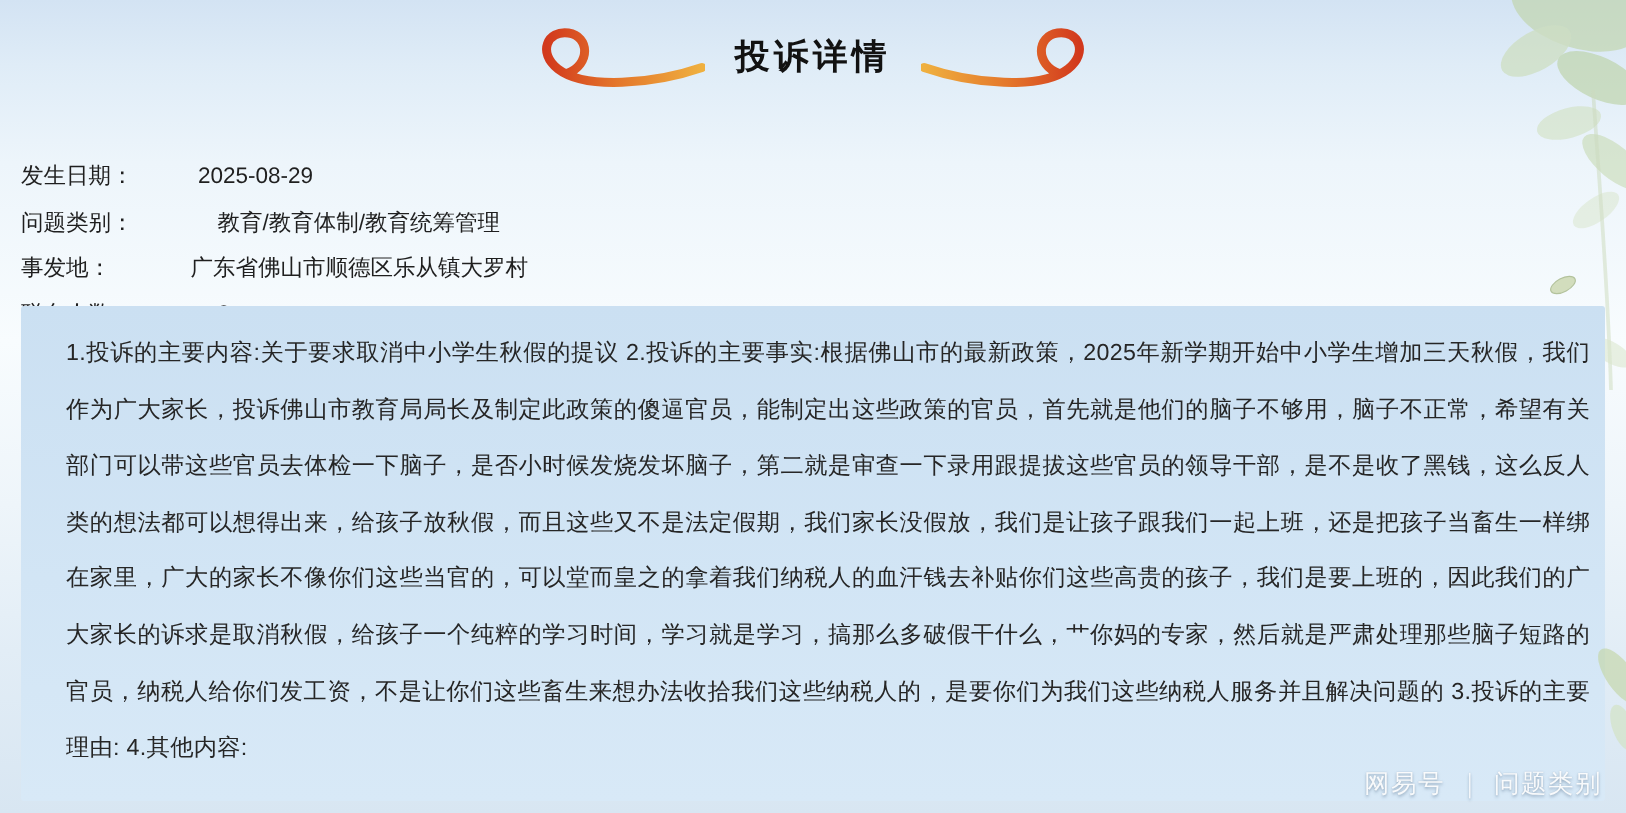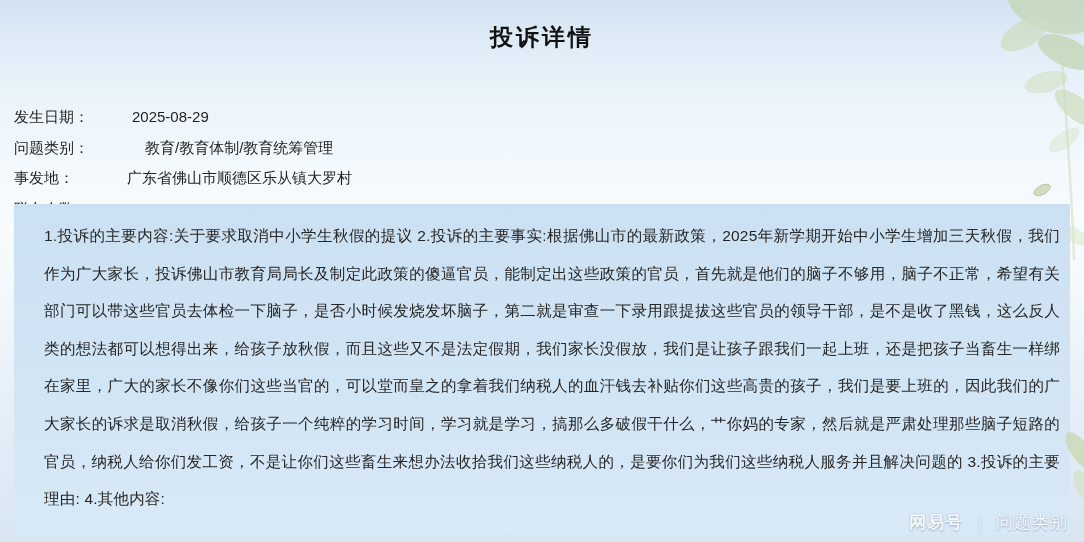--- a/index.html
+++ b/index.html
@@ -15,21 +15,21 @@
 
   
   .leaves-top-right { position: absolute; top: 0; right: 0; z-index: 0; }
   .leaf-mid-right   { position: absolute; top: 178px; right: 28px; z-index: 0; }
   .leaf-bottom-right{ position: absolute; top: 415px; right: 0; z-index: 3; }
 
   
   .header {
     position: relative; z-index: 1;
     display: flex; align-items: center; justify-content: center;
-    gap: 20px; padding-top: 12px; height: 62px; flex-direction: column;
+    gap: 20px; padding-top: 12px; height: 62px;
   }
   .page-title {
     font-size: 23px; font-weight: 700; color: #121212;
     letter-spacing: 3px;
   }
   .ribbon { display: block; }
 
   
   .form { position: relative; z-index: 1; margin: 10px 0 0 14px; }
   .field-row { display: flex; align-items: baseline; height: 30.5px; font-size: 15px; color: #1f1f1f; }
@@ -56,21 +56,21 @@
   }
 
   
   .watermark {
     position: absolute; z-index: 4; right: 16px; bottom: 8px;
     display: flex; align-items: center; gap: 8px;
     color: rgba(255,255,255,0.92);
     text-shadow: 0 1px 2px rgba(110,135,160,0.55), 0 0 1px rgba(120,140,160,0.4);
     font-size: 17px;
   }
-  .watermark .brand { font-weight: 700; letter-spacing: 1px; }
+  .watermark .brand { font-weight: 400; letter-spacing: 1px; }
   .watermark .sep { font-weight: 400; opacity: 0.85; }
   .watermark .channel { font-weight: 500; letter-spacing: 1px; }
 </style>
 </head>
 <body>
 
 <svg class="leaves-top-right" width="150" height="300" viewBox="0 0 150 300">
   <g opacity="0.75">
     <ellipse cx="118" cy="6" rx="46" ry="26" fill="#bfd4a8" opacity="0.85" transform="rotate(18 118 6)"></ellipse>
     <ellipse cx="90" cy="34" rx="26" ry="13" fill="#c9dbb4" opacity="0.8" transform="rotate(-30 90 34)"></ellipse>

